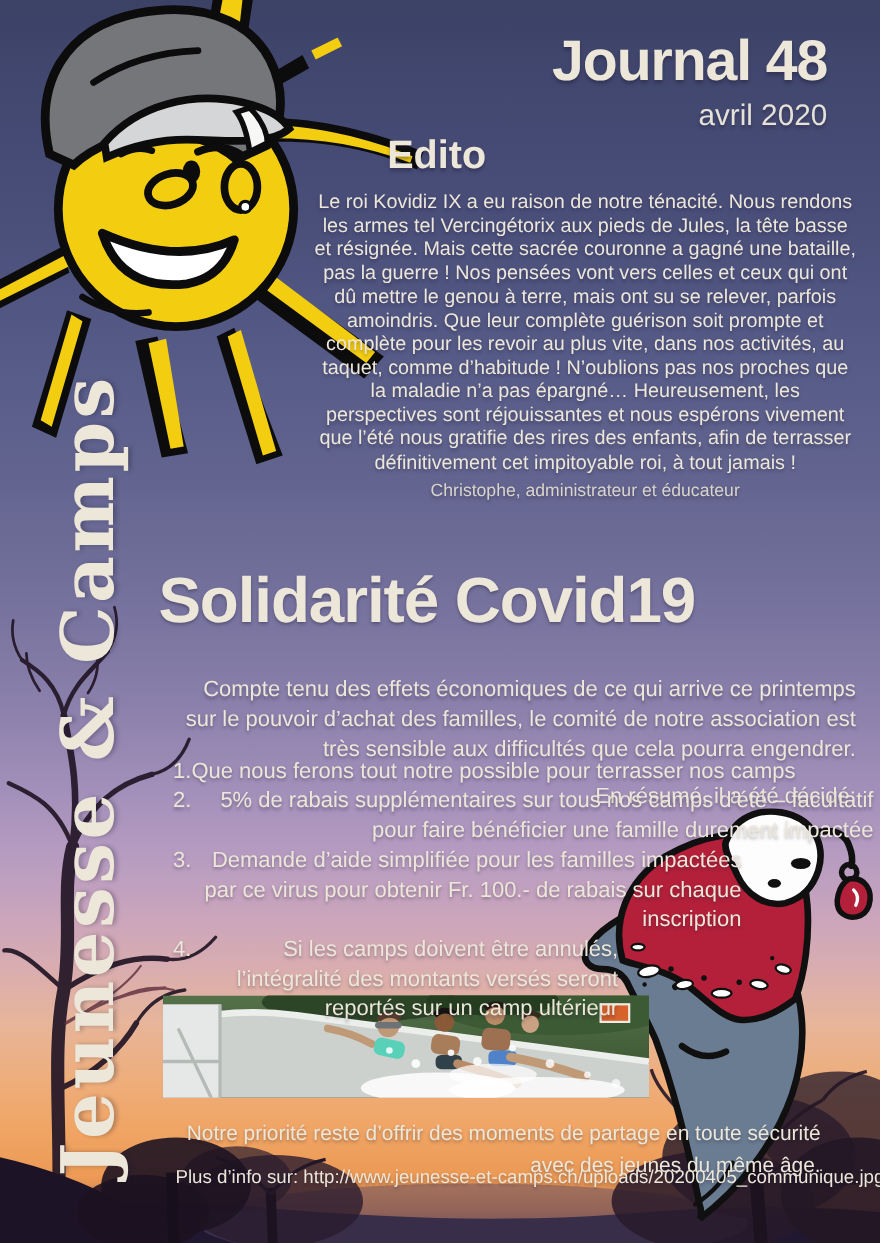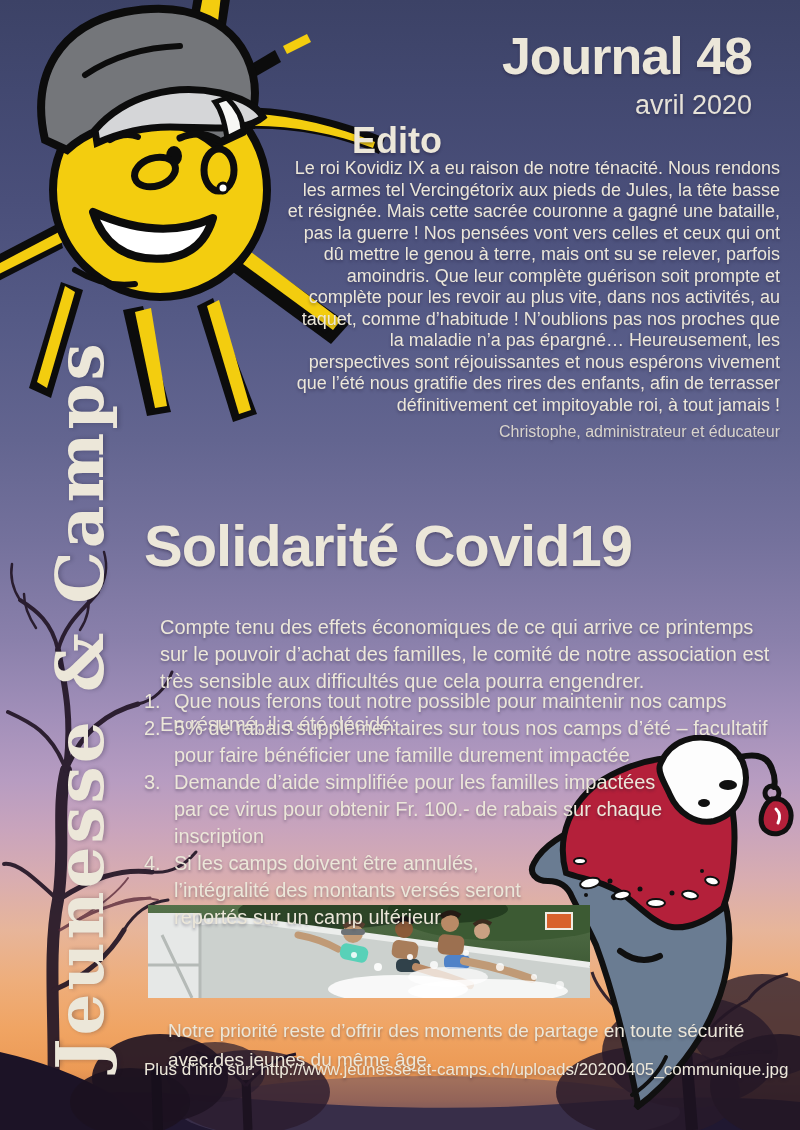--- a/index.html
+++ b/index.html
@@ -7,21 +7,21 @@
     position:relative;width:800px;height:1130px;overflow:hidden;
     font-family:"Liberation Sans",sans-serif;
     background:linear-gradient(180deg,
       #3c4266 0px,#424870 90px,#4a4f7a 200px,#555a86 320px,
       #636590 440px,#74719c 540px,#8a80ab 640px,#a390ba 720px,
       #b79cc1 780px,#c9a4bc 830px,#d9adb0 880px,#e7b59a 930px,
       #eeae7c 980px,#f0a463 1030px,#ec9a55 1070px,#c57a4c 1100px,#6e4a50 1130px);
   }
   .layer{position:absolute;left:0;top:0;}
   .z1{z-index:1}.z2{z-index:2}
-  .cream{color:#ece7d9;}
+  .cream{color:#ece7d9;text-align:right;}
   .shadow{text-shadow:0 2px 3px rgba(25,20,45,.35);}
 
   .brand-vertical{
     position:absolute;left:-330px;top:650px;width:820px;height:110px;
     transform:rotate(-90deg);z-index:5;
     font-family:"DejaVu Serif",serif;font-weight:700;
     font-size:66px;letter-spacing:3px;text-align:center;line-height:110px;
     color:#ece7d9;text-shadow:0 2px 4px rgba(30,25,50,.3);
   }
   .journal-title{
@@ -30,22 +30,22 @@
   }
   .journal-date{
     position:absolute;right:48px;top:90px;z-index:5;
     font-size:27px;font-weight:400;color:#e6e2d8;margin-left:40px;
   }
   .edito-heading{
     position:absolute;left:352px;top:120px;z-index:5;margin:0;
     font-size:36px;font-weight:700;
   }
   .edito-body{
-    position:absolute;left:284px;top:158px;width:496px;z-index:5;
-    font-size:18px;line-height:21.5px;text-align:right;
+    position:absolute;left:284px;top:173px;width:496px;z-index:5;
+    font-size:18px;line-height:21.5px;text-align:center;
   }
   .edito-signature{
     margin-top:5px;font-size:16px;color:#d9d4cc;
   }
   .solidarite-heading{
     position:absolute;left:144px;top:512px;z-index:5;margin:0;
     font-size:58px;font-weight:700;letter-spacing:-1px;
   }
   .solidarite-intro{
     position:absolute;left:144px;top:598px;width:650px;z-index:5;
@@ -295,21 +295,21 @@
   <h1 class="solidarite-heading cream shadow">Solidarité Covid19</h1>
 
   <div class="solidarite-intro cream shadow">
     <p class="decision-label">Compte tenu des effets économiques de ce qui arrive ce printemps sur le pouvoir d’achat des familles, le comité de notre association est très sensible aux difficultés que cela pourra engendrer.</p>
     <p class="decision-label">En résumé, il a été décidé:</p>
   </div>
 
   <div class="decisions cream shadow">
     <div class="decision-item">
       <span class="num">1.</span>
-      <span class="txt">Que nous ferons tout notre possible pour maintenir nos camps</span>
+      <span class="txt">Que nous ferons tout notre possible pour terrasser nos camps</span>
     </div>
     <div class="decision-item">
       <span class="num">2.</span>
       <span class="txt">5% de rabais supplémentaires sur tous nos camps d’été – facultatif pour faire bénéficier une famille durement impactée</span>
     </div>
     <div class="decision-item">
       <span class="num">3.</span>
       <span class="txt">Demande d’aide simplifiée pour les familles impactées par ce virus pour obtenir Fr. 100.- de rabais sur chaque inscription</span>
     </div>
     <div class="decision-item">

